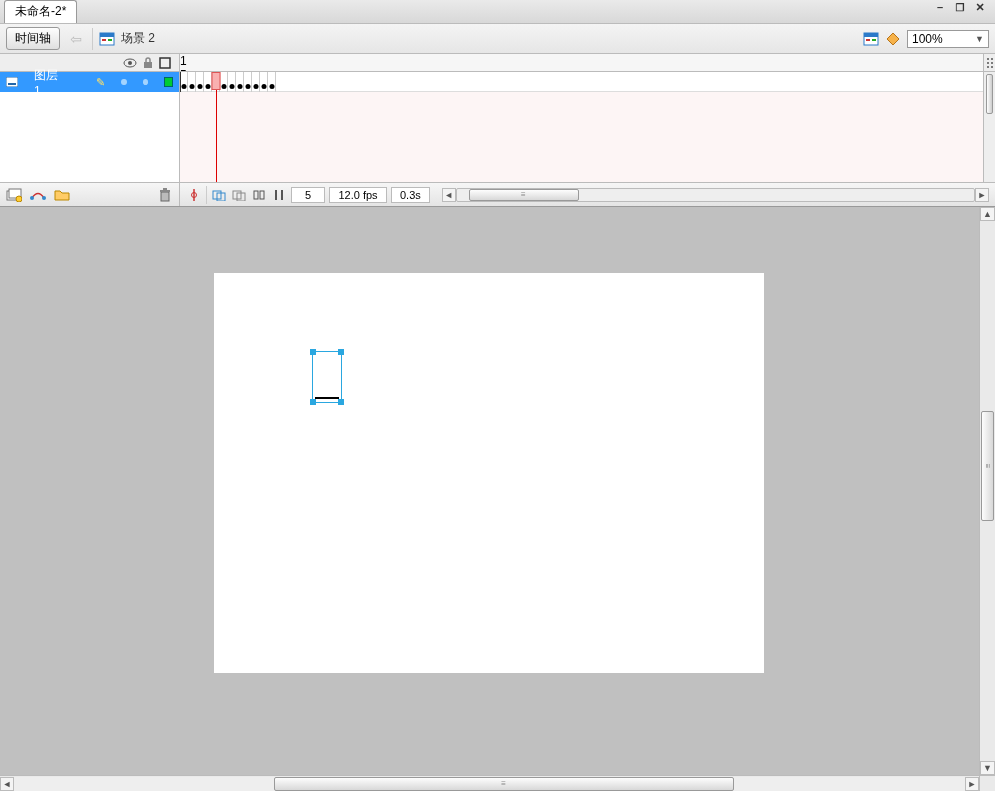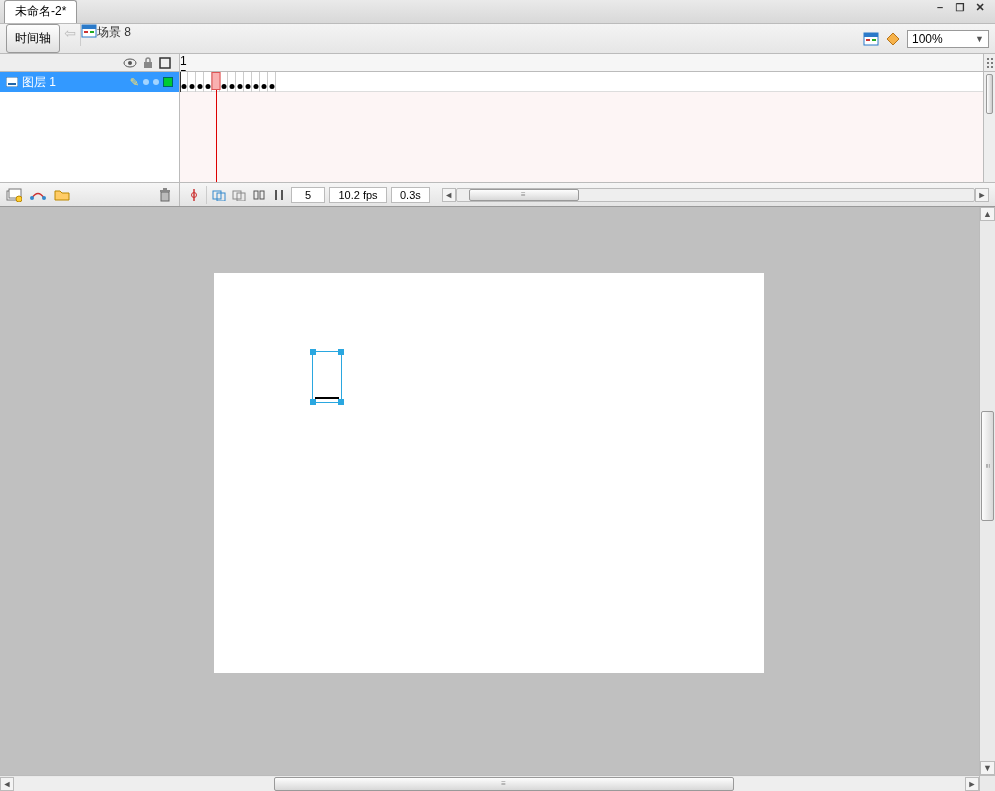--- a/index.html
+++ b/index.html
@@ -7,21 +7,21 @@
 
 .window { width: 995px; height: 791px; display: flex; flex-direction: column; background: #fff; }
 
 
 .titlebar { height: 24px; background: linear-gradient(to bottom,#eaeaea,#d8d8d8); display: flex; align-items: flex-start; border-bottom: 1px solid #bbb; }
 .titlebar .tab { background: #fff; border: 1px solid #999; border-bottom: none; padding: 2px 10px 3px; margin-left: 4px; border-radius: 3px 3px 0 0; font-size: 11px; }
 .titlebar .window-controls { margin-left: auto; display: flex; gap: 6px; padding-right: 8px; }
 .titlebar .window-controls span { width: 14px; height: 14px; display: inline-flex; align-items: center; justify-content: center; cursor: default; font-weight: bold; font-size: 11px; color: #333; }
 
 
-.scenebar { height: 30px; background: linear-gradient(to bottom,#f4f4f4,#e6e6e6); border-bottom: 1px solid #bbb; display: flex; padding: 0 6px; }
+.scenebar { height: 30px; background: linear-gradient(to bottom,#f4f4f4,#e6e6e6); border-bottom: 1px solid #bbb; display: flex; align-items: center; padding: 0 6px; gap: 6px; }
 .scenebar .btn { border: 1px solid #999; background: linear-gradient(to bottom,#fefefe,#e0e0e0); padding: 2px 8px; border-radius: 3px; cursor: pointer; font-size: 11px; }
 .scenebar .arrow-back { width: 20px; height: 18px; display:inline-flex; align-items:center; justify-content:center; color:#bbb; font-size:14px; }
 .scenebar .divider { width:1px; height:22px; background:#ccc; }
 .scenebar .scene-icon { width:16px; height:14px; display:inline-block; }
 .scenebar .scene-label { font-size: 12px; color:#333; }
 .scenebar .right { margin-left:auto; display:flex; align-items:center; gap:6px; }
 .scenebar .zoom-field { border:1px solid #999; background:#fff; width:82px; height:18px; display:flex; align-items:center; justify-content:space-between; padding:0 4px; font-size:11px; }
 .scenebar .zoom-field .caret { font-size:9px; color:#555;}
 
 
@@ -30,21 +30,21 @@
 .timeline-header { height:18px; display:flex; background:#eee; border-bottom:1px solid #bbb; }
 .layers-head { width:180px; display:flex; align-items:center; justify-content:flex-end; gap:6px; padding-right:8px; border-right:1px solid #bbb; }
 .layers-head span { display:inline-flex; align-items:center; justify-content:center; }
 
 .ruler-wrap { flex:1; position:relative; background:#f6f6f6; overflow:hidden; }
 
 .dots-btn { width:12px; display:flex; align-items:center; justify-content:center; border-left:1px solid #bbb; background:#eee; cursor:pointer; }
 
 .timeline-body { height:110px; display:flex; background:#fdf5f5; }
 .layers-col { width:180px; background:#fff; border-right:1px solid #bbb; display:flex; flex-direction:column; }
-.layer-row { height:20px; display:flex; align-items:center; gap:4px; padding:0 6px; background:#3399ff; color:#fff; font-size:11px; }
+.layer-row { height:20px; display:flex; align-items:center; gap:16px; padding:0 6px; background:#3399ff; color:#fff; font-size:11px; }
 .layer-row .layer-icon { width:12px; height:10px; background:#fff; display:inline-block; }
 .layer-row .fill { flex:1; }
 .layer-row .dot { width:6px; height:6px; border-radius:50%; background:#a3d4ff; }
 .layer-row .sq { width:10px; height:10px; background:#00cc33; border:1px solid #066; }
 .layer-row .pencil { color:#ffe066; font-size:11px; }
 
 .frames-col { flex:1; position:relative; overflow:hidden; background:#fdf5f5; }
 .frames-row { position:absolute; left:0; top:0; right:0; height:20px; background:#fff; border-bottom:1px solid #ddd; }
 .framecell { position:absolute; top:0; width:8px; height:20px; border-right:1px solid #ccc; }
 .framecell .key { position:absolute; bottom:3px; left:50%; transform:translateX(-50%); width:5px; height:5px; border-radius:50%; background:#000; }
@@ -119,21 +119,21 @@
     <span class="arrow-back">⇦</span>
     <span class="divider"></span>
     <span class="scene-icon">
       <svg width="16" height="14">
           <rect x="1" y="1" width="14" height="12" fill="#fff" stroke="#2b7ac9"></rect>
           <rect x="1" y="1" width="14" height="4" fill="#2b7ac9"></rect>
           <rect x="3" y="7" width="4" height="2" fill="#c33"></rect>
           <rect x="9" y="7" width="4" height="2" fill="#2a2"></rect>
         </svg>
     </span>
-    <span class="scene-label">场景 8</span>
+    <span class="scene-label">场景 2</span>
 
     <div class="right">
       <span>
         <svg width="16" height="14">
             <rect x="1" y="1" width="14" height="12" fill="#fff" stroke="#2b7ac9"></rect>
             <rect x="1" y="1" width="14" height="4" fill="#2b7ac9"></rect>
             <rect x="3" y="7" width="4" height="2" fill="#c33"></rect>
             <rect x="9" y="7" width="4" height="2" fill="#2a2"></rect>
           </svg>
       </span>
@@ -428,21 +428,21 @@
               <rect x="8" y="2" width="4" height="8" fill="none" stroke="#555"></rect>
             </svg>
         </span>
         <span class="iconbtn">
           <svg width="12" height="12">
               <rect x="2" y="1" width="2" height="10" fill="#555"></rect>
               <rect x="8" y="1" width="2" height="10" fill="#555"></rect>
             </svg>
         </span>
         <span class="field">5</span>
-        <span class="field" style="min-width:58px;">10.2 fps</span>
+        <span class="field" style="min-width:58px;">12.0 fps</span>
         <span class="field">0.3s</span>
       </div>
       <div class="hscroll">
         <div class="btn">◄</div>
         <div class="track">
           <div class="thumb">
               <span class="grip">≡</span>
             </div>
         </div>
         <div class="btn">►</div>

